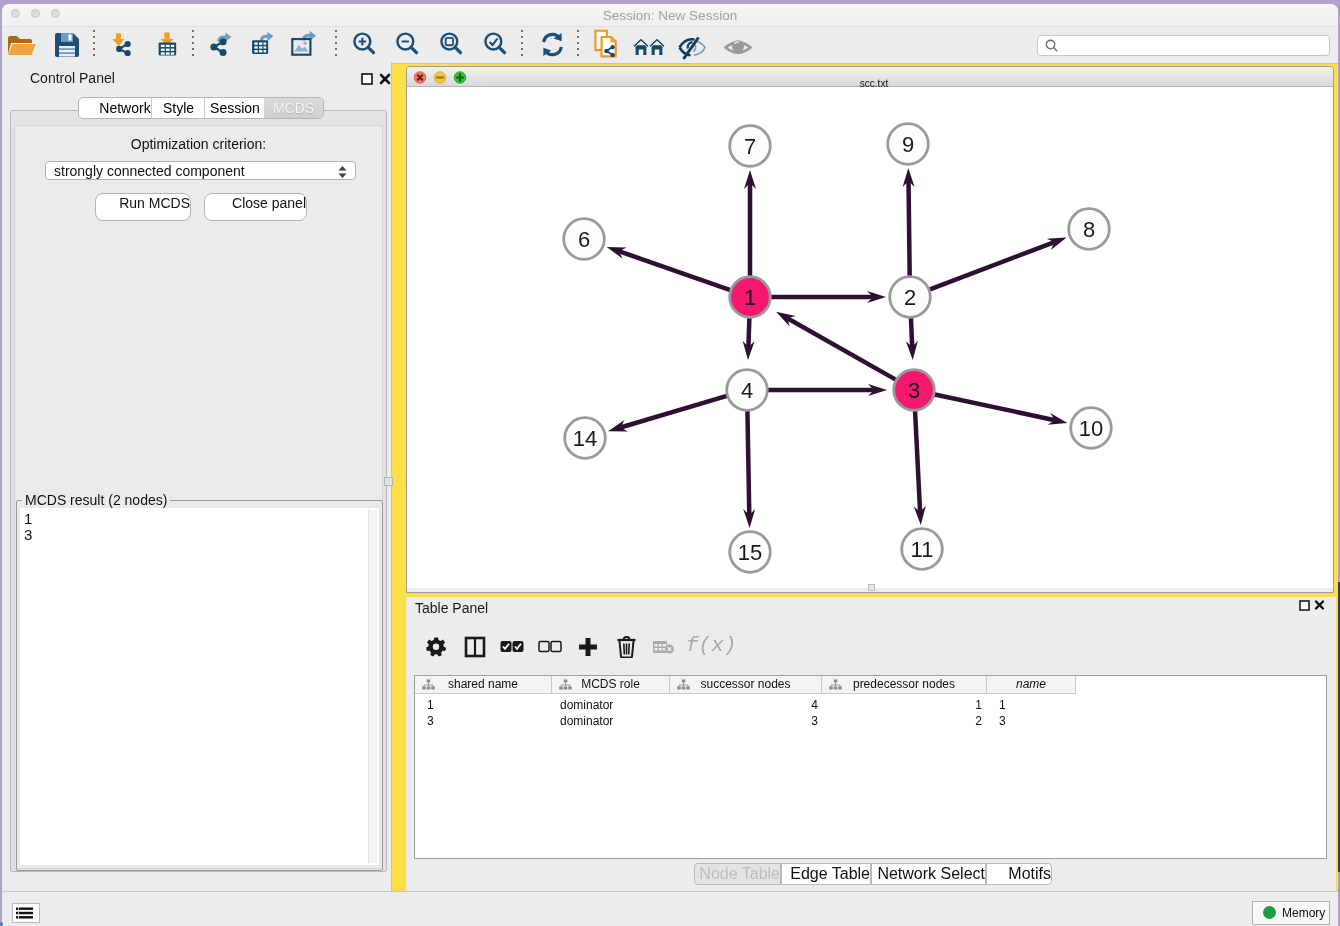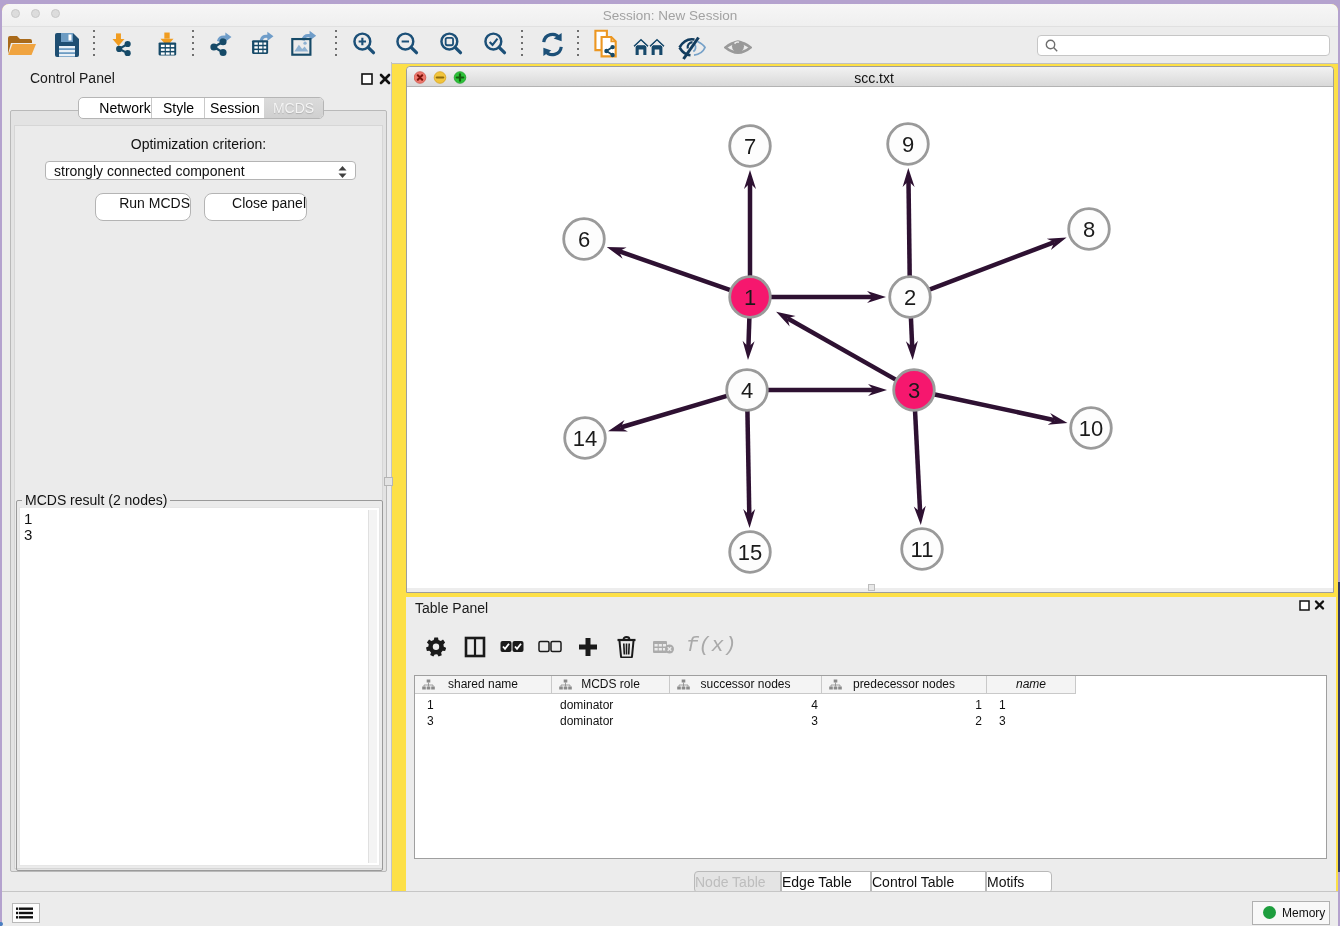--- a/index.html
+++ b/index.html
@@ -24,34 +24,34 @@
 #optlabel { position:absolute; left:0; top:10px; width:100%; text-align:center; font-size:14px; color:#111; }
 #dropdown { position:absolute; left:30px; top:35px; width:311px; height:19px; background:#fff; border:1px solid #b4b4b4; border-radius:4px; font-size:14px; color:#111; line-height:18px; padding-left:8px; }
 .btn { position:absolute; height:28px; background:#fff; border:1px solid #b4b4b4; border-radius:8px; font-size:14px; color:#111; text-align:right; line-height:18px; }
 #mcdsbox { position:absolute; left:1px; top:374px; width:367px; height:371px; border:1px solid #9a9a9a; border-radius:2px; }
 #mcdslabel { position:absolute; left:5px; top:-9px; background:#ebebeb; padding:0 3px; font-size:14px; color:#111; z-index:3; }
 #mcdstext { position:absolute; left:2px; top:6px; right:2px; bottom:4px; background:#fff; border:1px solid #e6e6e6; font-size:15px; color:#111; line-height:15.5px; padding:3px 0 0 4px; }
 #mcdsscroll { position:absolute; right:2px; top:2px; width:9px; bottom:2px; background:#f4f4f4; border-left:1px solid #e0e0e0; }
 
 #netframe { position:absolute; left:404px; top:62px; width:928px; height:527px; background:#fff; border:1px solid #9d9d9d; border-radius:4px 4px 0 0; }
 #nettitle { position:absolute; left:0; top:0; width:100%; height:20px; background:linear-gradient(#f2f2f2,#d9d9d9); border-bottom:1px solid #b3b3b3; border-radius:4px 4px 0 0; }
-#nettitle .t { position:absolute; left:4px; width:100%; text-align:center; top:3px; font-size:14px; color:#111; }
+#nettitle .t { position:absolute; left:4px; width:100%; text-align:center; top:11px; font-size:10px; color:#111; }
 #netcanvas { position:absolute; left:0; top:21px; width:926px; height:501px; background:#fff; }
 #netbottom { position:absolute; left:0; bottom:0; width:100%; height:4px; background:#ededed; }
 
 #tpanel { position:absolute; left:404px; top:593px; width:930px; height:294px; background:#ececec; }
 #tpanel .ptitle { position:absolute; left:9px; top:3px; font-size:14px; color:#1a1a1a; }
 #ttoolbar { position:absolute; left:8px; top:22px; width:912px; height:52px; }
 #tablebox { position:absolute; left:8px; top:78px; width:913px; height:184px; background:#fff; border:1px solid #9f9f9f; }
 #thead { position:absolute; left:0; top:0; width:911px; height:18px; font-size:12px; color:#111; }
 .hcell { position:absolute; top:0; height:18px; background:#f4f4f4; border-right:1px solid #c9c9c9; border-bottom:1px solid #c9c9c9; text-align:center; line-height:17px; }
 .trow { position:absolute; width:100%; height:16px; font-size:12px; color:#111; }
 .tcell { position:absolute; height:16px; line-height:16px; }
 
-.btab { position:absolute; top:8px; height:22px; border:1px solid #b9b9b9; background:#fff; font-size:14px; line-height:20px; text-align:left; color:#111; }
+.btab { position:absolute; top:0; height:22px; border:1px solid #b9b9b9; background:#fff; font-size:16px; line-height:20px; text-align:right; color:#111; }
 
 #statusbar { position:absolute; left:0; top:887px; width:100%; height:35px; background:#ececec; border-top:1px solid #c6c6c6; }
 #listbtn { position:absolute; left:10px; top:11px; width:28px; height:20px; background:#fdfdfd; border:1px solid #b9b9b9; }
 #membtn { position:absolute; left:1250px; top:9px; width:78px; height:24px; background:#f8f8f8; border:1px solid #b0b0b0; font-size:12px; color:#111; line-height:22px; white-space:nowrap; }
 </style>
 </head>
 <body>
 <div id="window">
   <div id="titlebar">
     <div class="tl" style="left:9px;"></div>
@@ -434,21 +434,21 @@
         <div class="tcell" style="left:12px;">3</div>
         <div class="tcell" style="left:145px;">dominator</div>
         <div class="tcell" style="left:255px;width:148px;text-align:right;">3</div>
         <div class="tcell" style="left:407px;width:160px;text-align:right;">2</div>
         <div class="tcell" style="left:584px;">3</div>
       </div>
     </div>
     <div style="position:absolute;left:0;top:266px;width:100%;">
       <div class="btab" style="left:288px;width:87px;background:#e4e4e4;color:#bdbdbd;border-radius:4px 0 0 4px;">Node Table</div>
       <div class="btab" style="left:375px;width:90px;">Edge Table</div>
-      <div class="btab" style="left:465px;width:115px;">Control Table</div>
+      <div class="btab" style="left:465px;width:115px;">Network Select</div>
       <div class="btab" style="left:580px;width:66px;border-radius:0 4px 4px 0;">Motifs</div>
     </div>
   </div>
 
   <div id="statusbar">
     <div id="listbtn">
       <svg width="26" height="18" viewBox="0 0 26 18">
           <g fill="#111">
             <rect x="6" y="3.5" width="14" height="2.4"></rect>
             <rect x="6" y="7.8" width="14" height="2.4"></rect>

